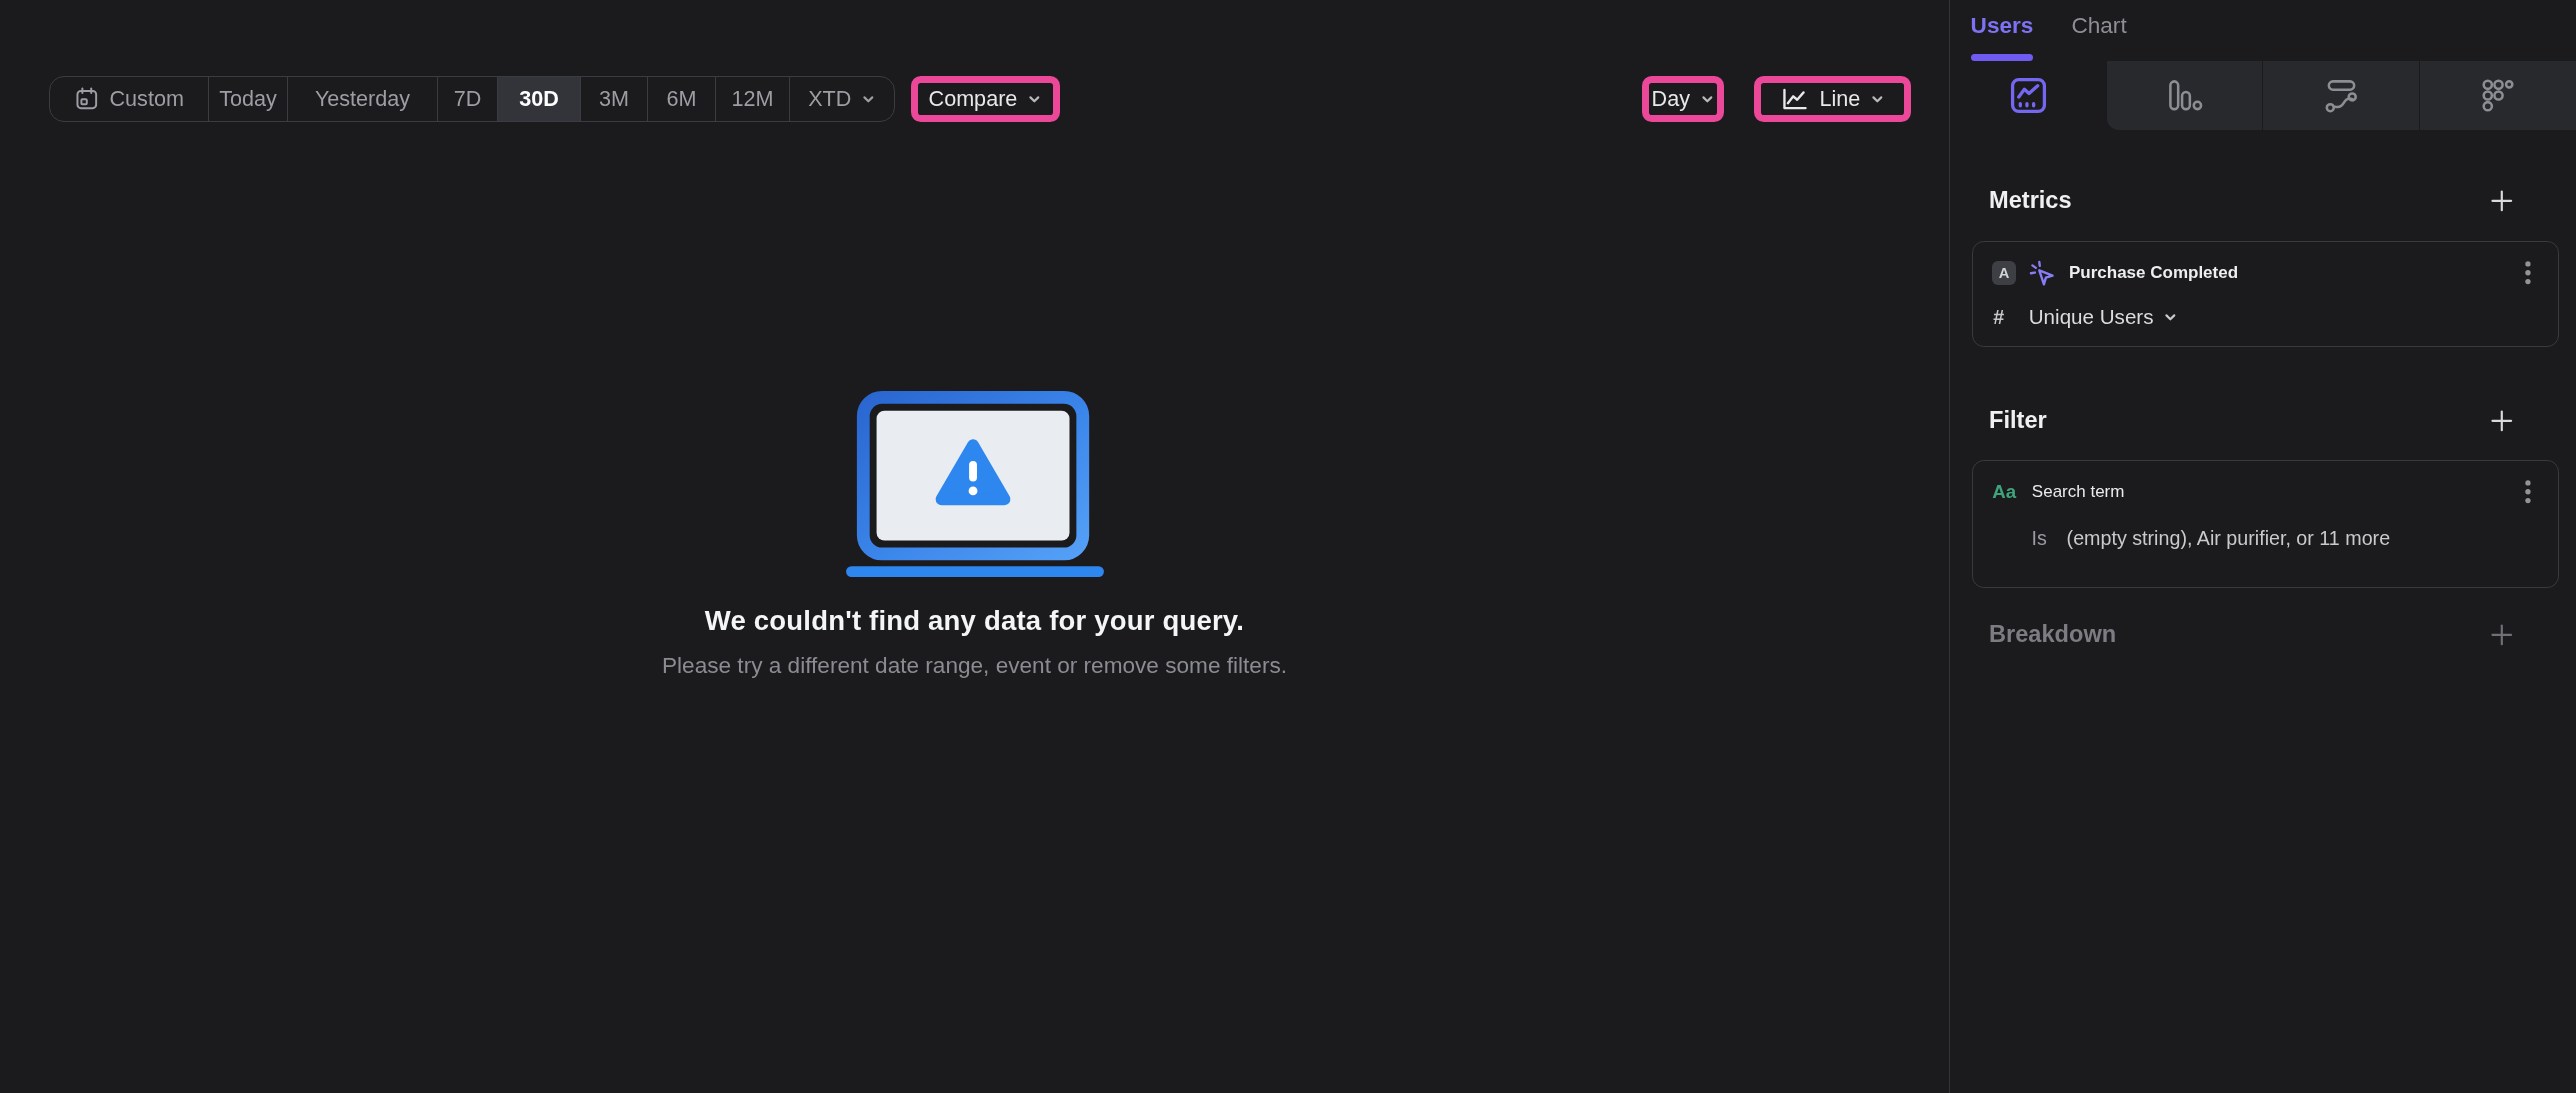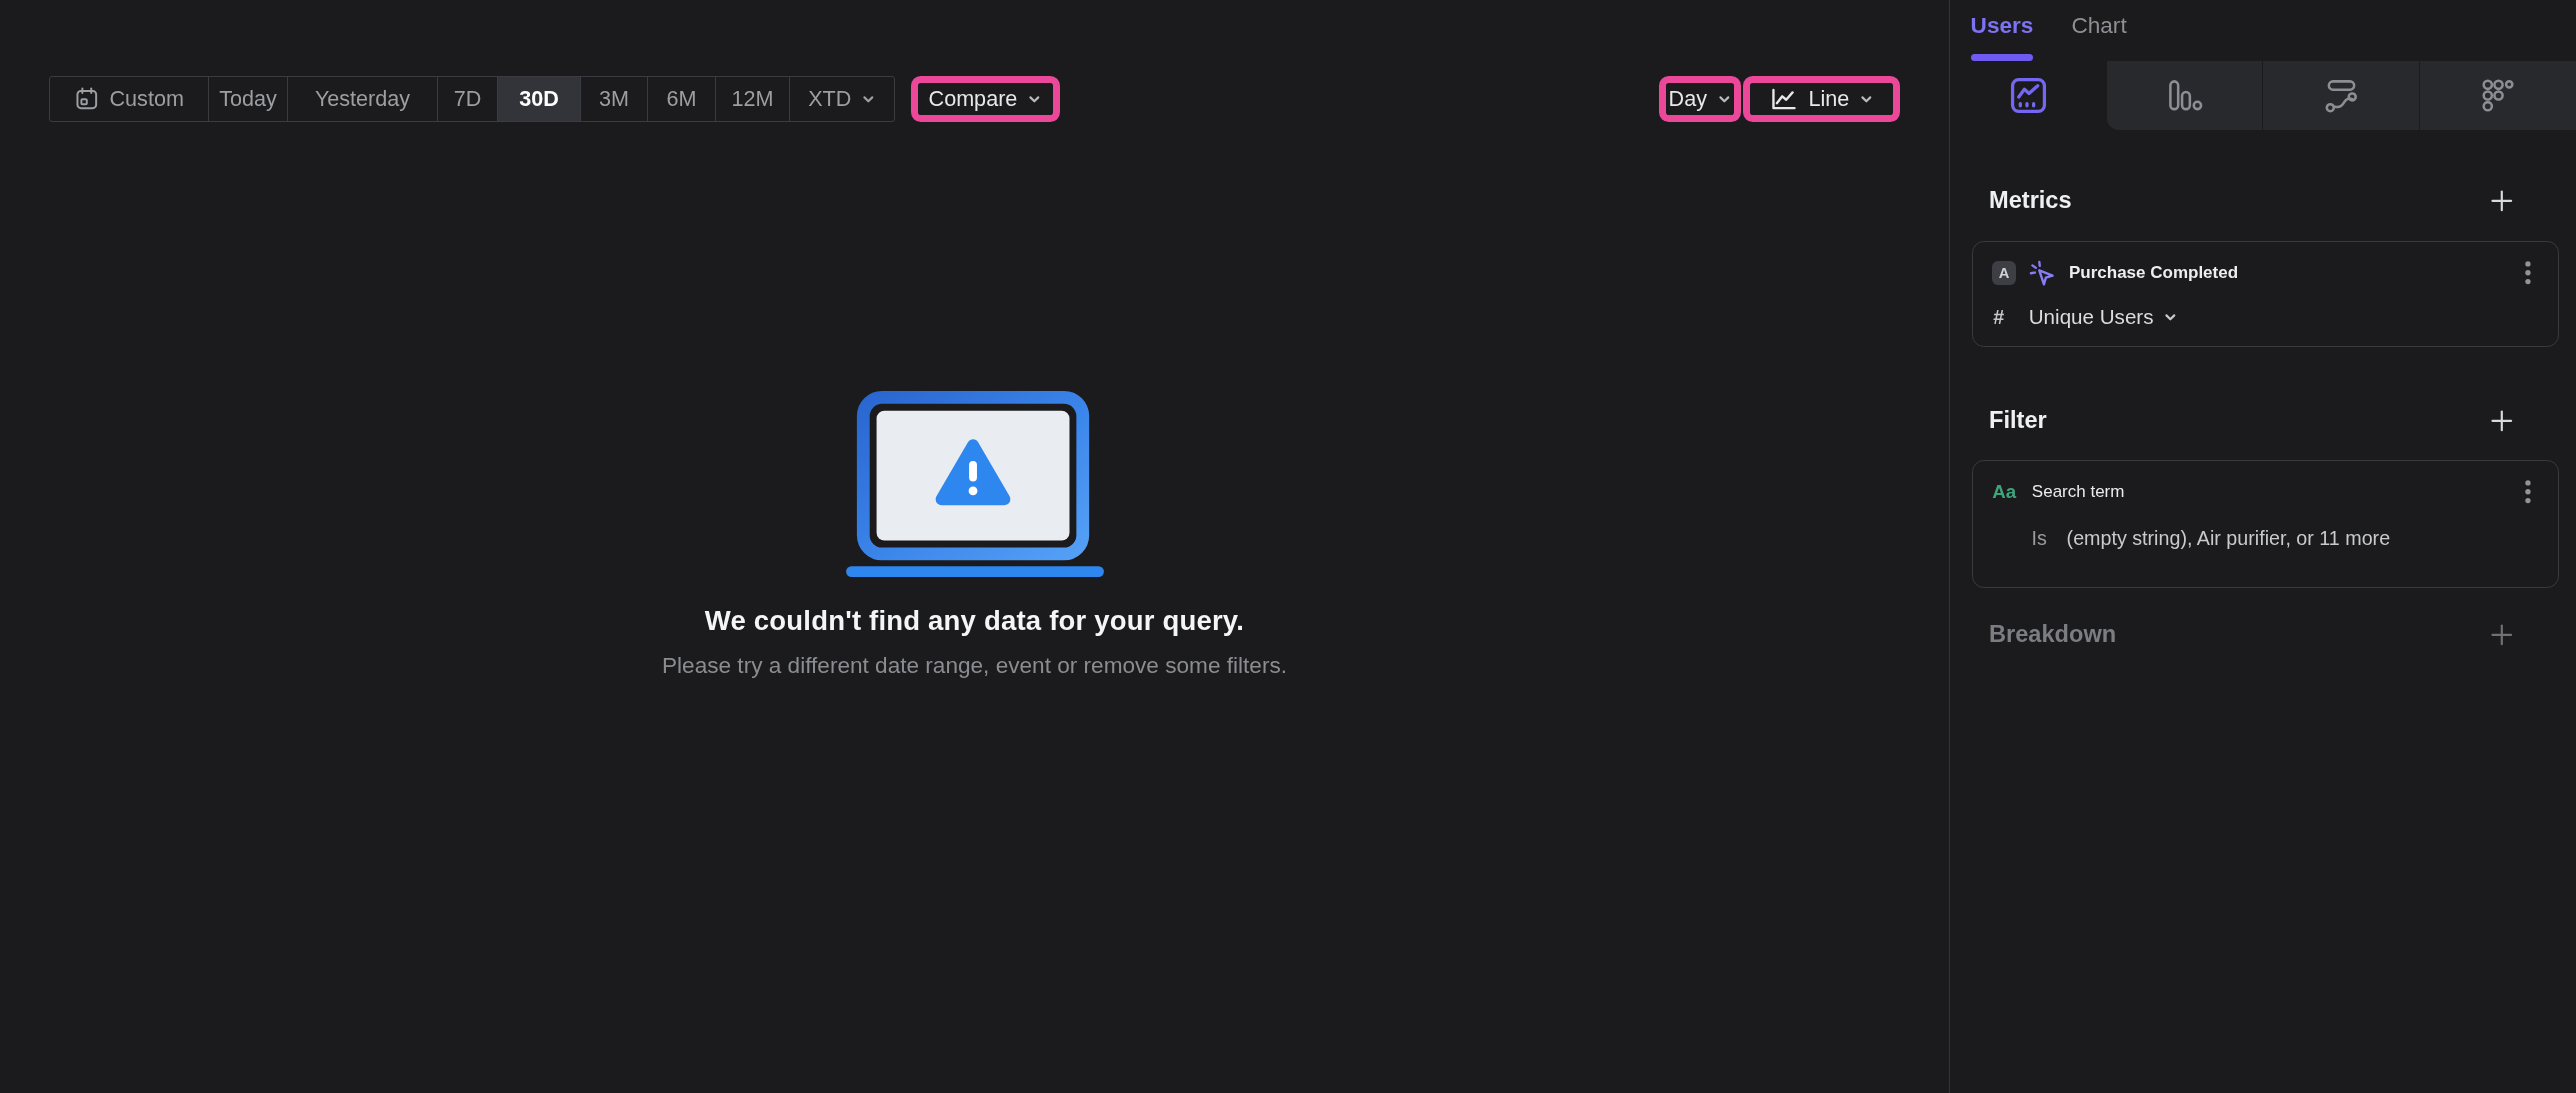--- a/index.html
+++ b/index.html
@@ -5,30 +5,30 @@
   * { margin:0; padding:0; box-sizing:border-box; }
   html,body { background:#101013; }
   .page {
     position:relative; width:2576px; height:1093px; overflow:hidden;
     background:#1b1b1e; font-family:"Liberation Sans", sans-serif; color:#e8e9eb;
   }
   
   .main { position:absolute; left:0; top:0; width:1949px; height:1093px; }
 
   .toolbar-row { position:absolute; top:76px; left:49px; height:46px; display:flex; align-items:stretch; }
-  .seg-group { display:flex; height:46px; border:1px solid #3b3c41; border-radius:3px; overflow:hidden; background:transparent; }
+  .seg-group { display:flex; height:46px; border:1px solid #3b3c41; border-radius:15px; overflow:hidden; background:transparent; }
   .seg { display:flex; align-items:center; justify-content:center; gap:9.8px; font-size:21.6px; color:#9d9ea3;
          border-right:1px solid #3b3c41; cursor:pointer; }
   .seg:last-child { border-right:none; }
   .seg.selected { background:#32343a; color:#ffffff; font-weight:600; }
   .pill-btn { height:46px; border:7px solid #ec4899; border-radius:9.8px; background:transparent; color:#e7e8ea;
               font-size:21.6px; font-weight:500; display:flex; align-items:center; justify-content:center; gap:9.8px;
               font-family:"Liberation Sans", sans-serif; cursor:pointer; }
   .compare-btn { margin-left:15.7px; width:149px; }
-  .right-controls { position:absolute; top:76px; right:49px; display:flex; gap:2px; }
+  .right-controls { position:absolute; top:76px; right:38px; display:flex; gap:30px; }
   .w-day { width:82px; } .w-line { width:157px; }
   .chev { flex:none; }
 
   .empty-state { position:absolute; top:391px; left:0; width:1949px; display:flex; flex-direction:column; align-items:center; }
   .empty-title { margin-top:26.5px; font-size:27.5px; font-weight:700; color:#f4f5f7; letter-spacing:0.2px; }
   .empty-sub { margin-top:16.7px; font-size:22.6px; color:#8b8c91; }
 
   
   .sidebar { position:absolute; right:0; top:0; width:627px; height:1093px; background:#1b1b1e; border-left:1px solid #333438; }
   .panel-tabs { position:relative; height:61px; display:flex; align-items:flex-start; padding:12.8px 0 0 20.6px; gap:38px; }

